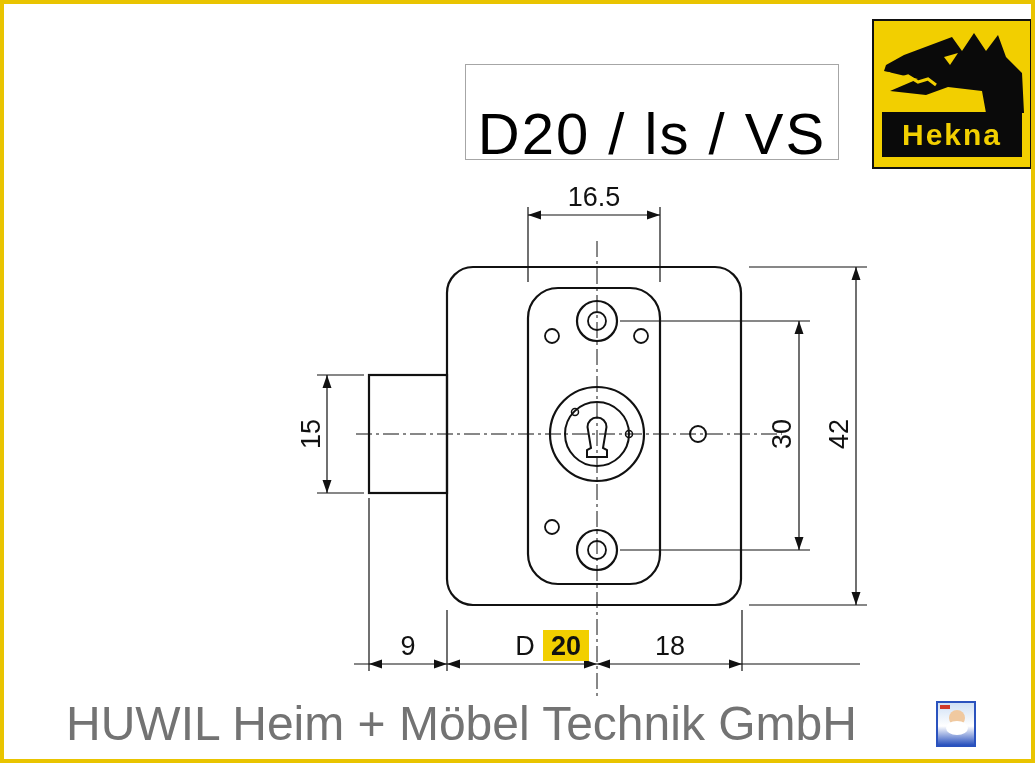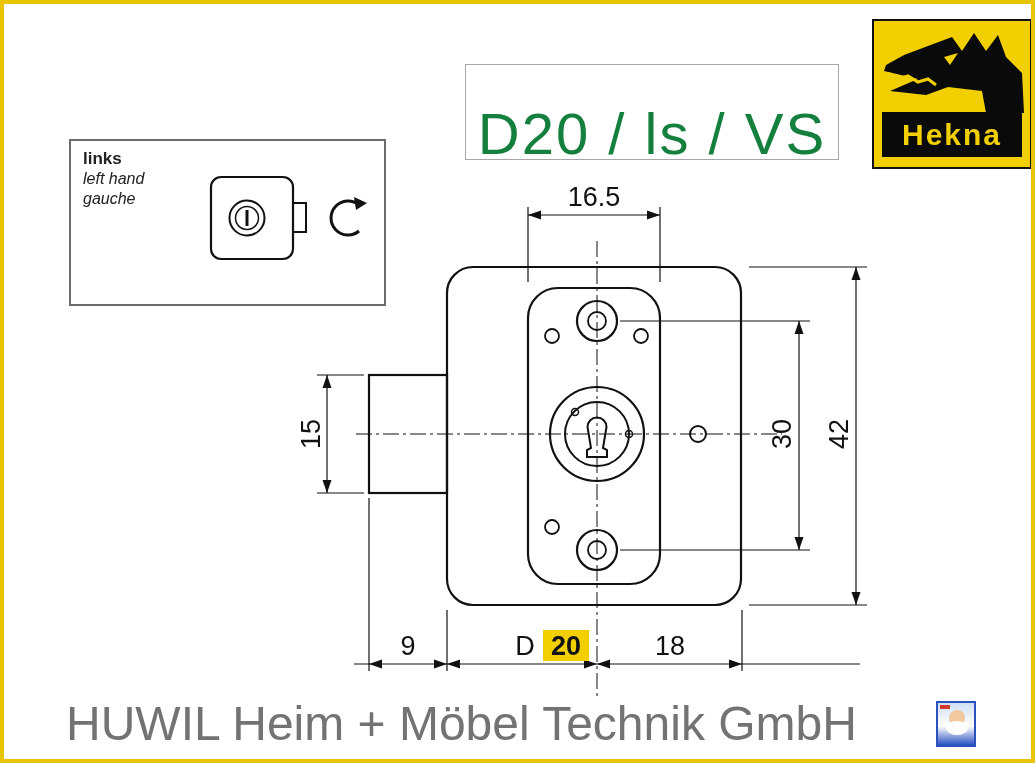--- a/index.html
+++ b/index.html
@@ -12,21 +12,21 @@
     overflow:hidden;
     font-family:"Liberation Sans", sans-serif;
   }
   
   .title-box{
     position:absolute;left:461px;top:60px;width:372px;height:94px;
     background:#ffffff;border:1px solid #a6a6a6;
     display:flex;align-items:center;justify-content:center;
   }
   .title-box .title{
-    color:#15803d;font-size:58px;letter-spacing:2px;white-space:nowrap;margin-top:42px;
+    color:#000000;font-size:58px;letter-spacing:2px;white-space:nowrap;margin-top:42px;
   }
   
   .brand{
     position:absolute;left:868px;top:15px;width:160px;height:150px;
     background:#f2cf00;border:2px solid #111;box-sizing:border-box;
   }
   .brand .wolf{position:absolute;left:0;top:0;}
   .brand .brand-name{
     position:absolute;left:8px;top:91px;width:140px;height:45px;
     background:#0a0a0a;color:#f2cf00;font-weight:bold;font-size:30px;
@@ -149,38 +149,20 @@
 
   <div class="brand">
     <svg class="wolf" width="156" height="100" viewBox="0 0 156 100">
       <path d="M 12 44 L 30 34 L 78 16 L 88 30 L 100 12 L 112 30 L 124 14 L 132 36 L 148 52 L 150 92 L 112 92 L 108 70 L 74 66 L 52 74 L 16 70 L 44 58 L 10 50 Z" fill="#0a0a0a"></path>
       <polygon points="70,36 84,32 76,44" fill="#f2cf00"></polygon>
       <polyline points="14,52 24,58 34,55 44,61 54,58 62,64" fill="none" stroke="#f2cf00" stroke-width="3"></polyline>
     </svg>
     <div class="brand-name">Hekna</div>
   </div>
 
-  <div class="orient-box">
-    <div class="orient-labels">
-      <div class="l1">links</div>
-      <div class="l2">left hand</div>
-      <div class="l3">gauche</div>
-    </div>
-    <svg width="313" height="163" viewBox="0 0 313 163" style="position:absolute;left:0;top:0;">
-      <rect x="140" y="36" width="82" height="82" rx="10" fill="none" stroke="#111" stroke-width="2.2"></rect>
-      <circle cx="176" cy="77" r="17.5" fill="none" stroke="#111" stroke-width="2"></circle>
-      <circle cx="176" cy="77" r="11.5" fill="none" stroke="#111" stroke-width="1.5"></circle>
-      <line x1="176" y1="69" x2="176" y2="85" stroke="#111" stroke-width="3"></line>
-      <rect x="222" y="62" width="13" height="29" fill="none" stroke="#111" stroke-width="2"></rect>
-      <g>
-        <path d="M 288 64 A 17 17 0 1 0 288 90" fill="none" stroke="#111" stroke-width="3"></path>
-        <polygon points="296,62 283,56 285,69" fill="#111"></polygon>
-      </g>
-    </svg>
-  </div>
 
   <div class="footer-text">HUWIL Heim + Möbel Technik GmbH</div>
   <div class="footer-logo">
     <div class="mark"></div>
     <div class="face"></div>
     <div class="beard"></div>
   </div>
 
 </div>
 

